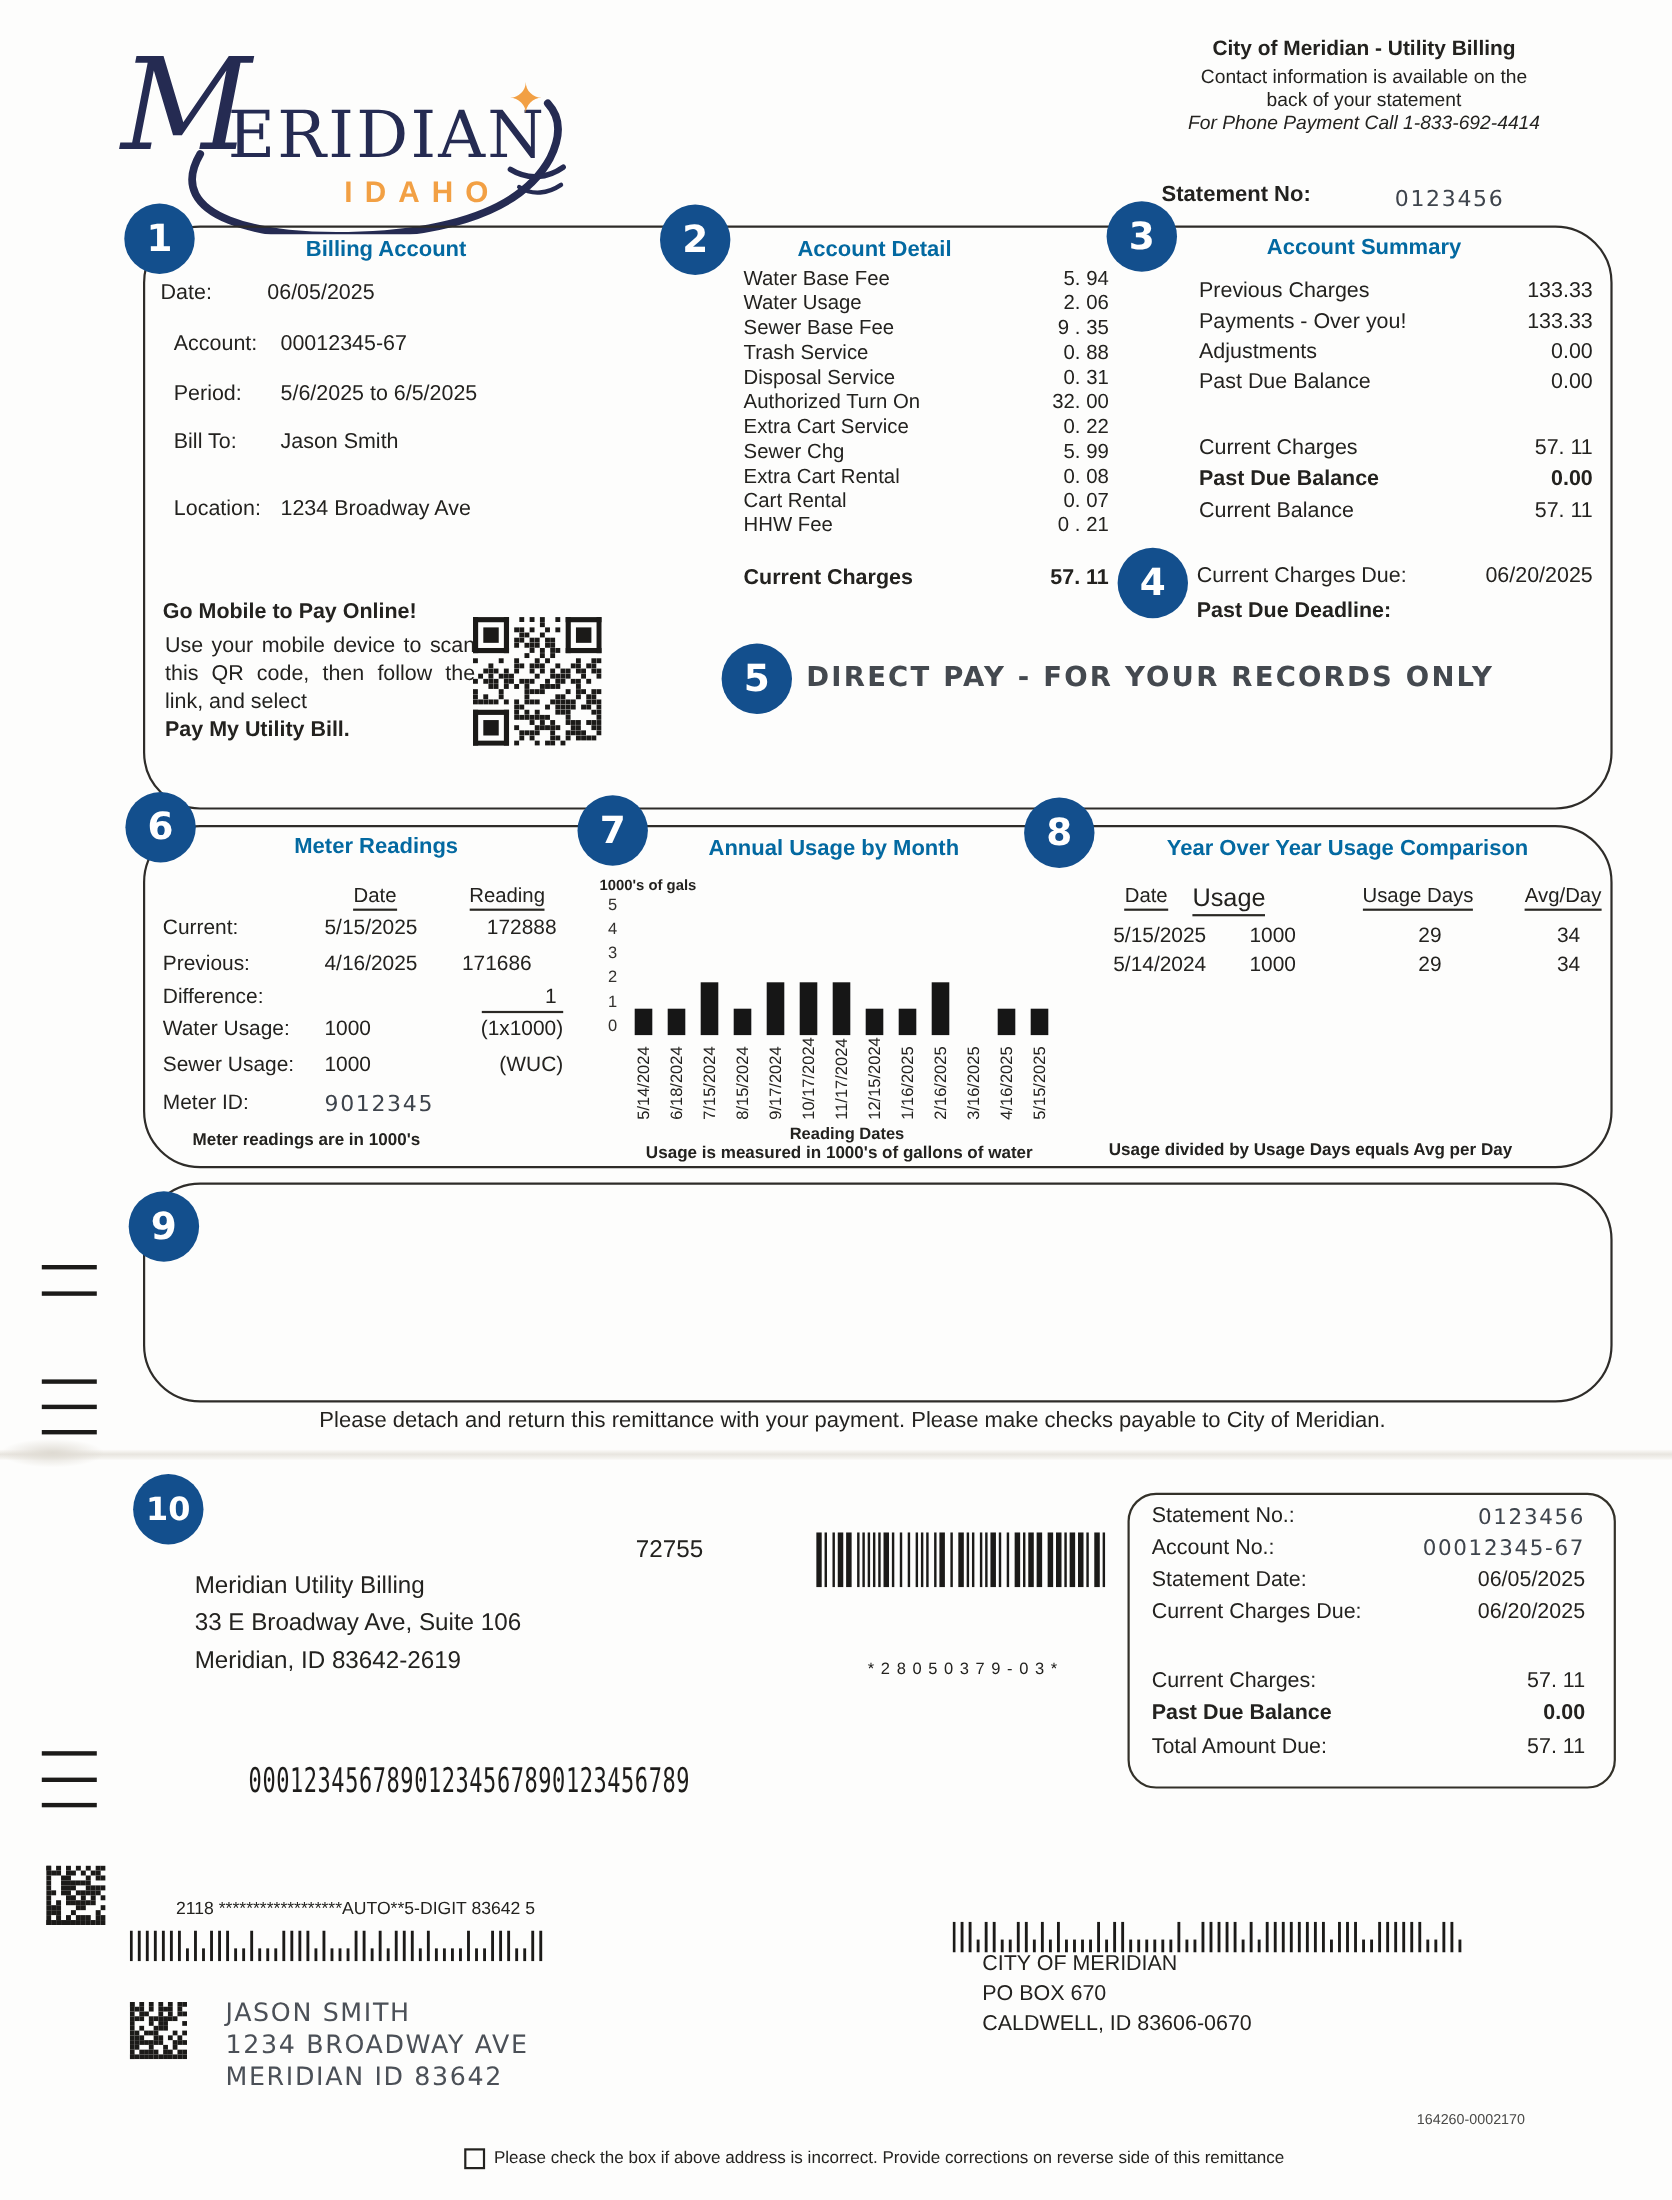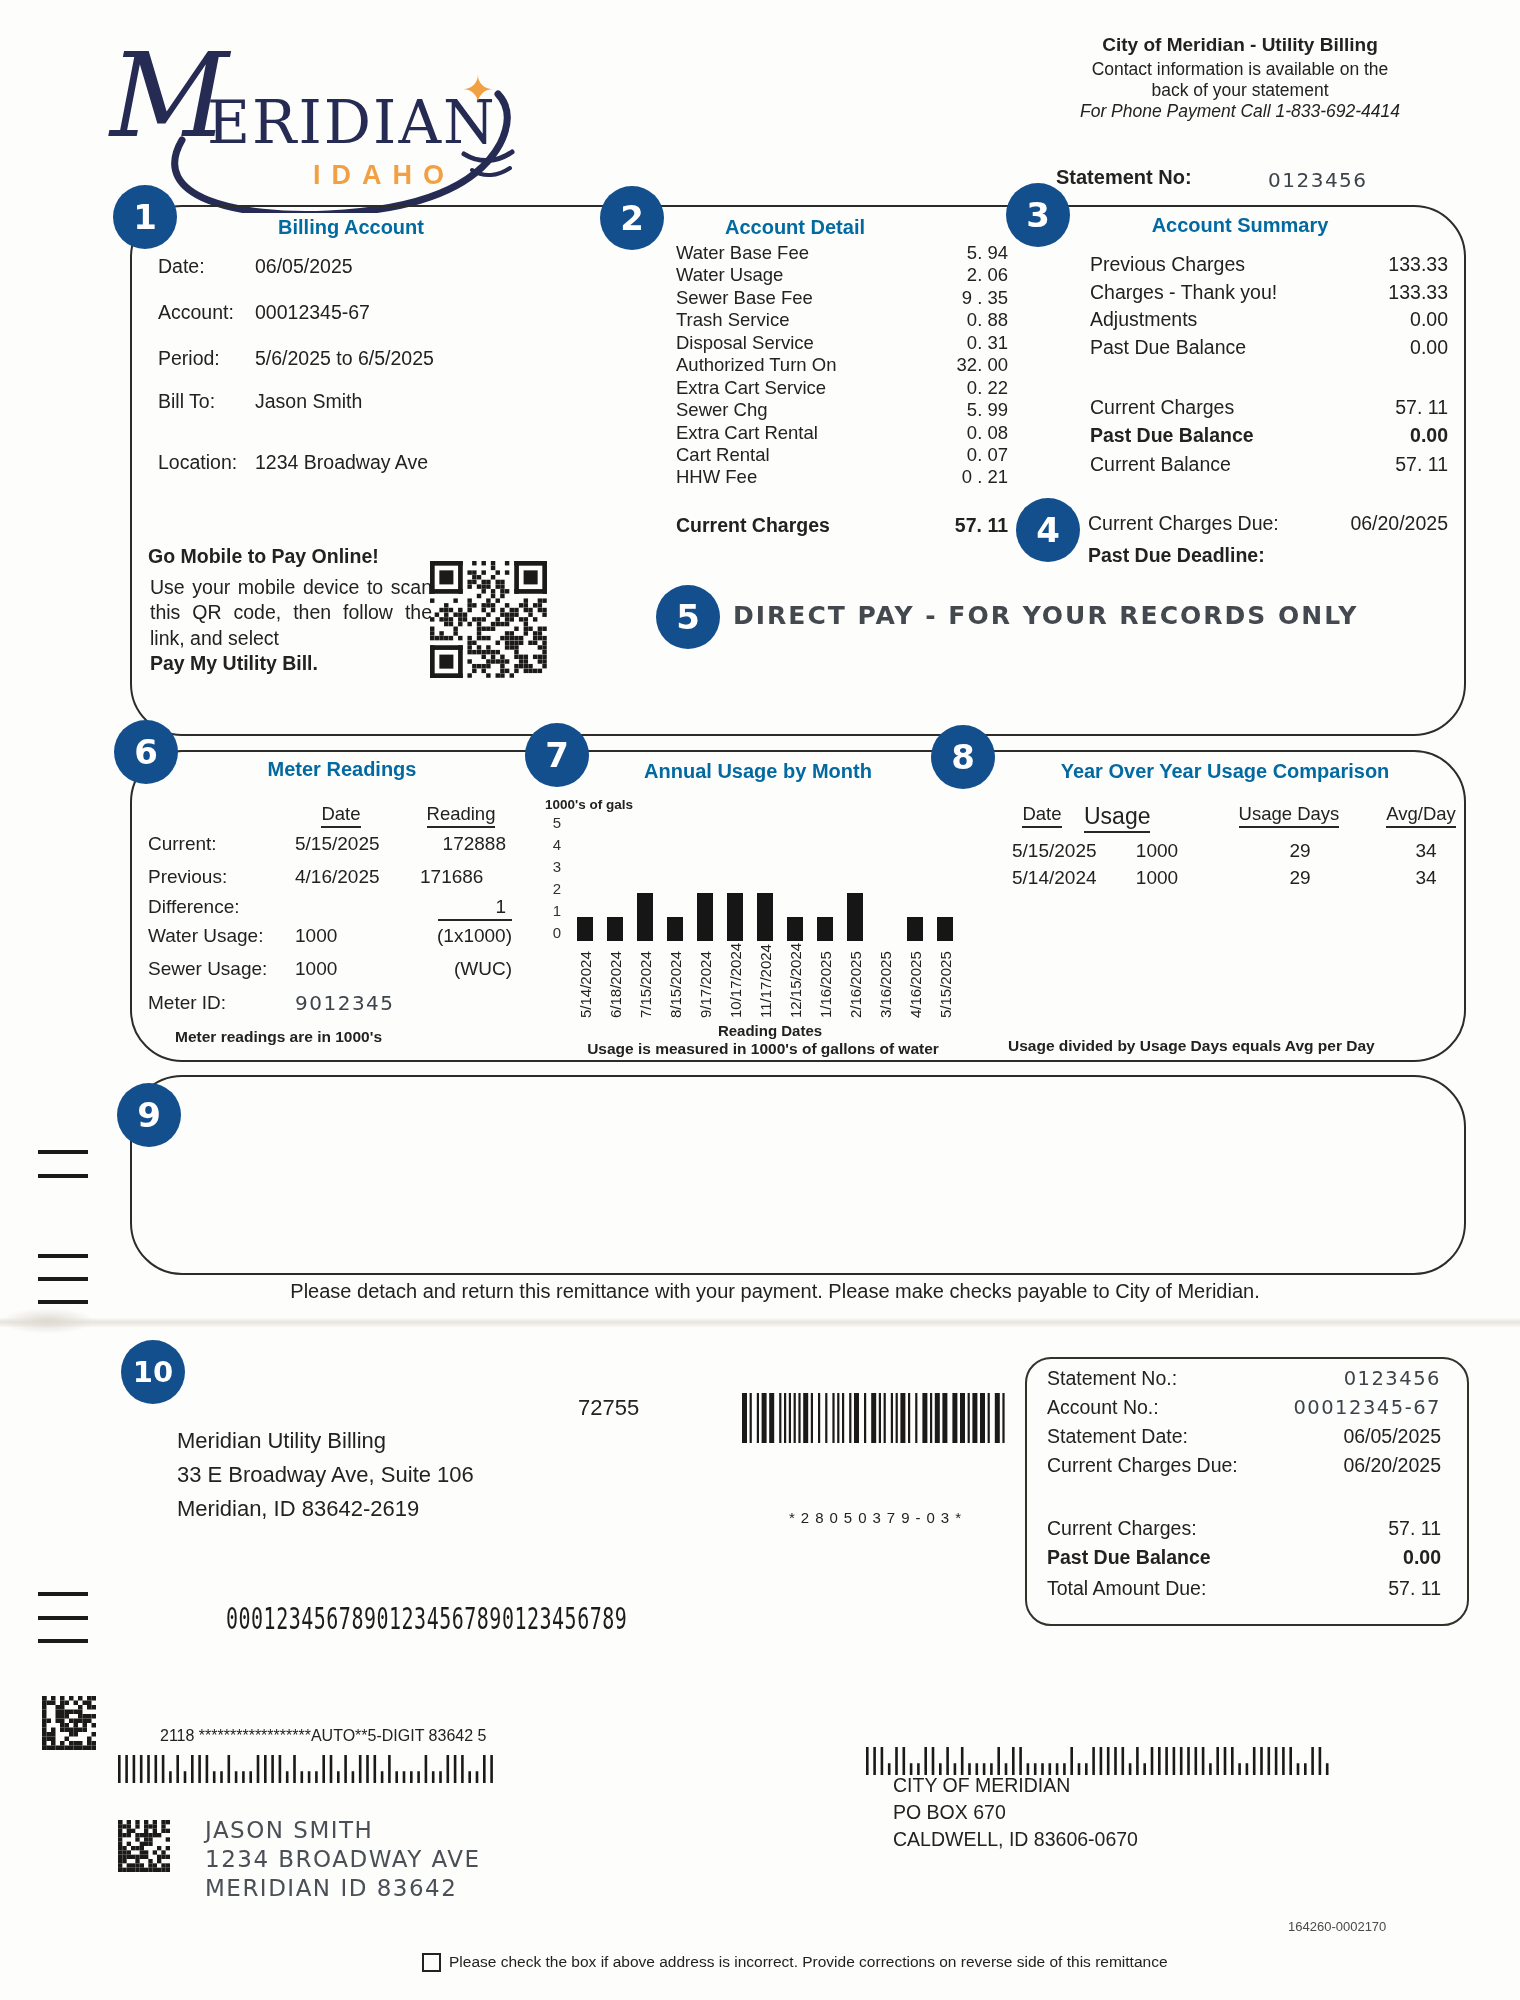--- a/index.html
+++ b/index.html
@@ -86,21 +86,21 @@
       <span>8</span>
     </div>
   <div class="co" style="left:117px;top:1083px;">
       <span>9</span>
     </div>
   <div class="co" style="left:121px;top:1340px;font-size:29px;">
       <span>10</span>
     </div>
 
   <div class="sec-title" style="left:205px;top:216px;width:292px;">Billing Account</div>
-  <div class="row" style="left:158px;top:255px;">
+  <div class="row" style="left:146px;top:255px;">
       <span class="lab">Date:</span>
       <span>06/05/2025</span>
     </div>
   <div class="row" style="left:158px;top:301px;">
       <span class="lab">Account:</span>
       <span>00012345-67</span>
     </div>
   <div class="row" style="left:158px;top:347px;">
       <span class="lab">Period:</span>
       <span>5/6/2025 to 6/5/2025</span>
@@ -411,21 +411,21 @@
     <span>Current Charges</span>
     <span>57. 11</span>
   </div>
 
   <div class="sec-title" style="left:1095px;top:214px;width:290px;">Account Summary</div>
   <div class="sum-row" style="top:253px;">
       <span>Previous Charges</span>
       <span>133.33</span>
     </div>
   <div class="sum-row" style="top:281px;">
-      <span>Charges - Thank you!</span>
+      <span>Payments - Over you!</span>
       <span>133.33</span>
     </div>
   <div class="sum-row" style="top:308px;">
       <span>Adjustments</span>
       <span>0.00</span>
     </div>
   <div class="sum-row" style="top:336px;">
       <span>Past Due Balance</span>
       <span>0.00</span>
     </div>

